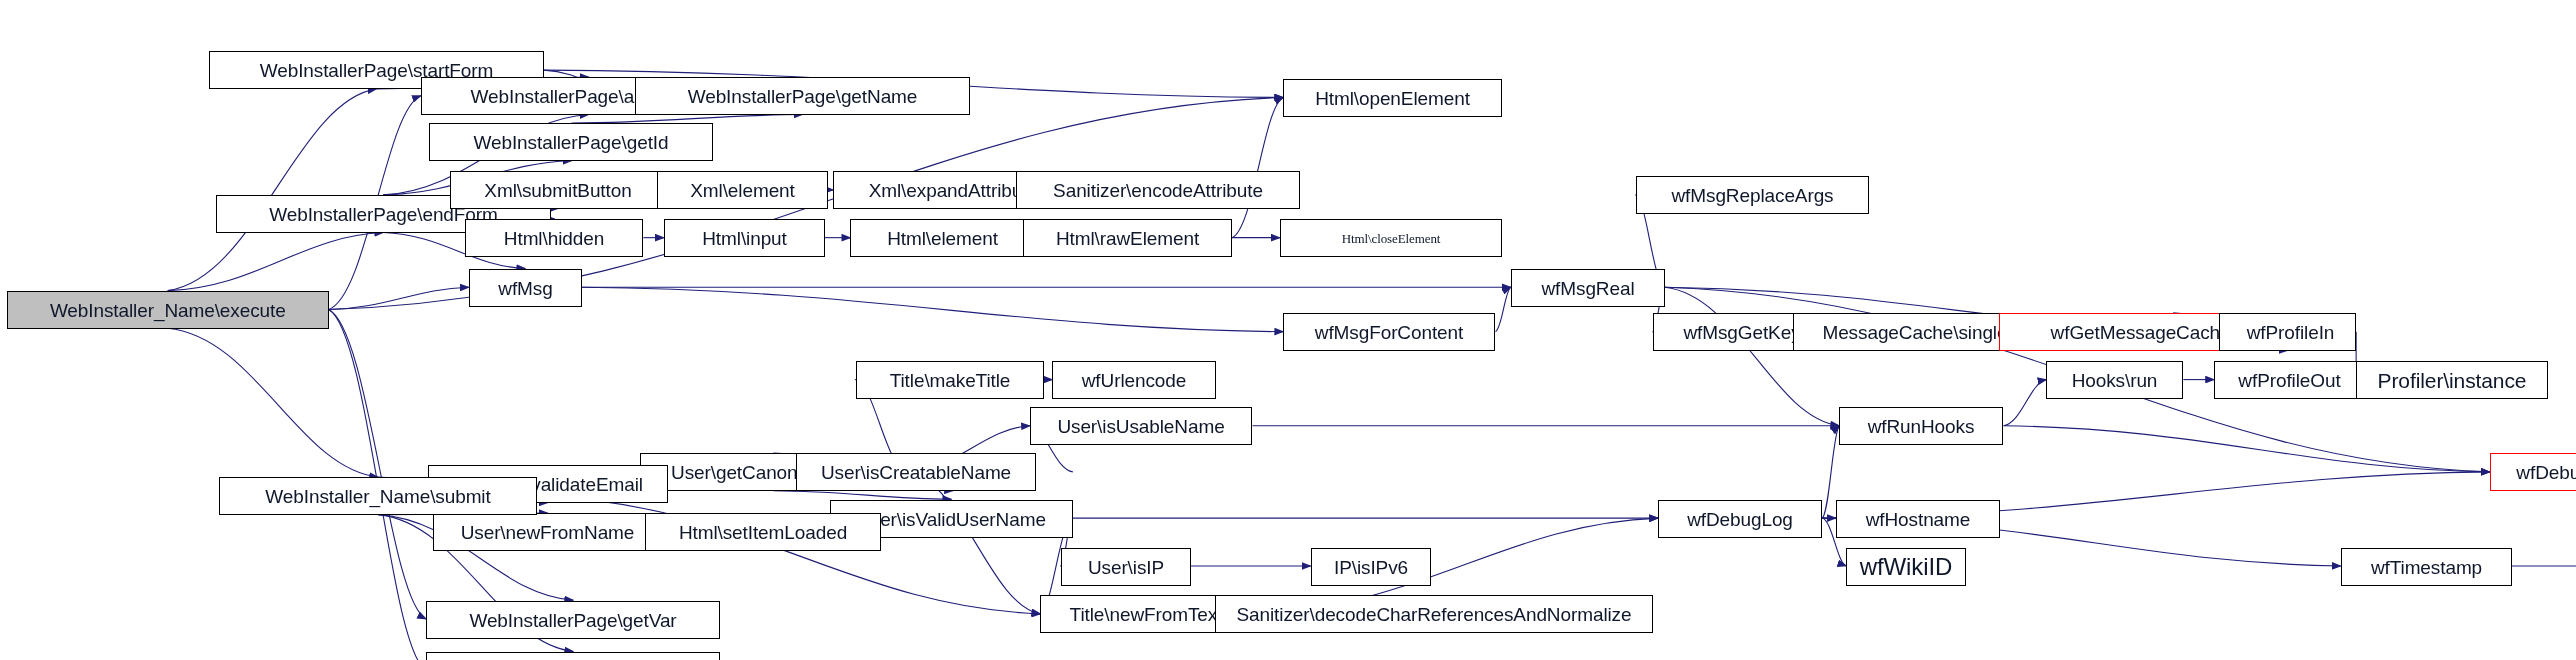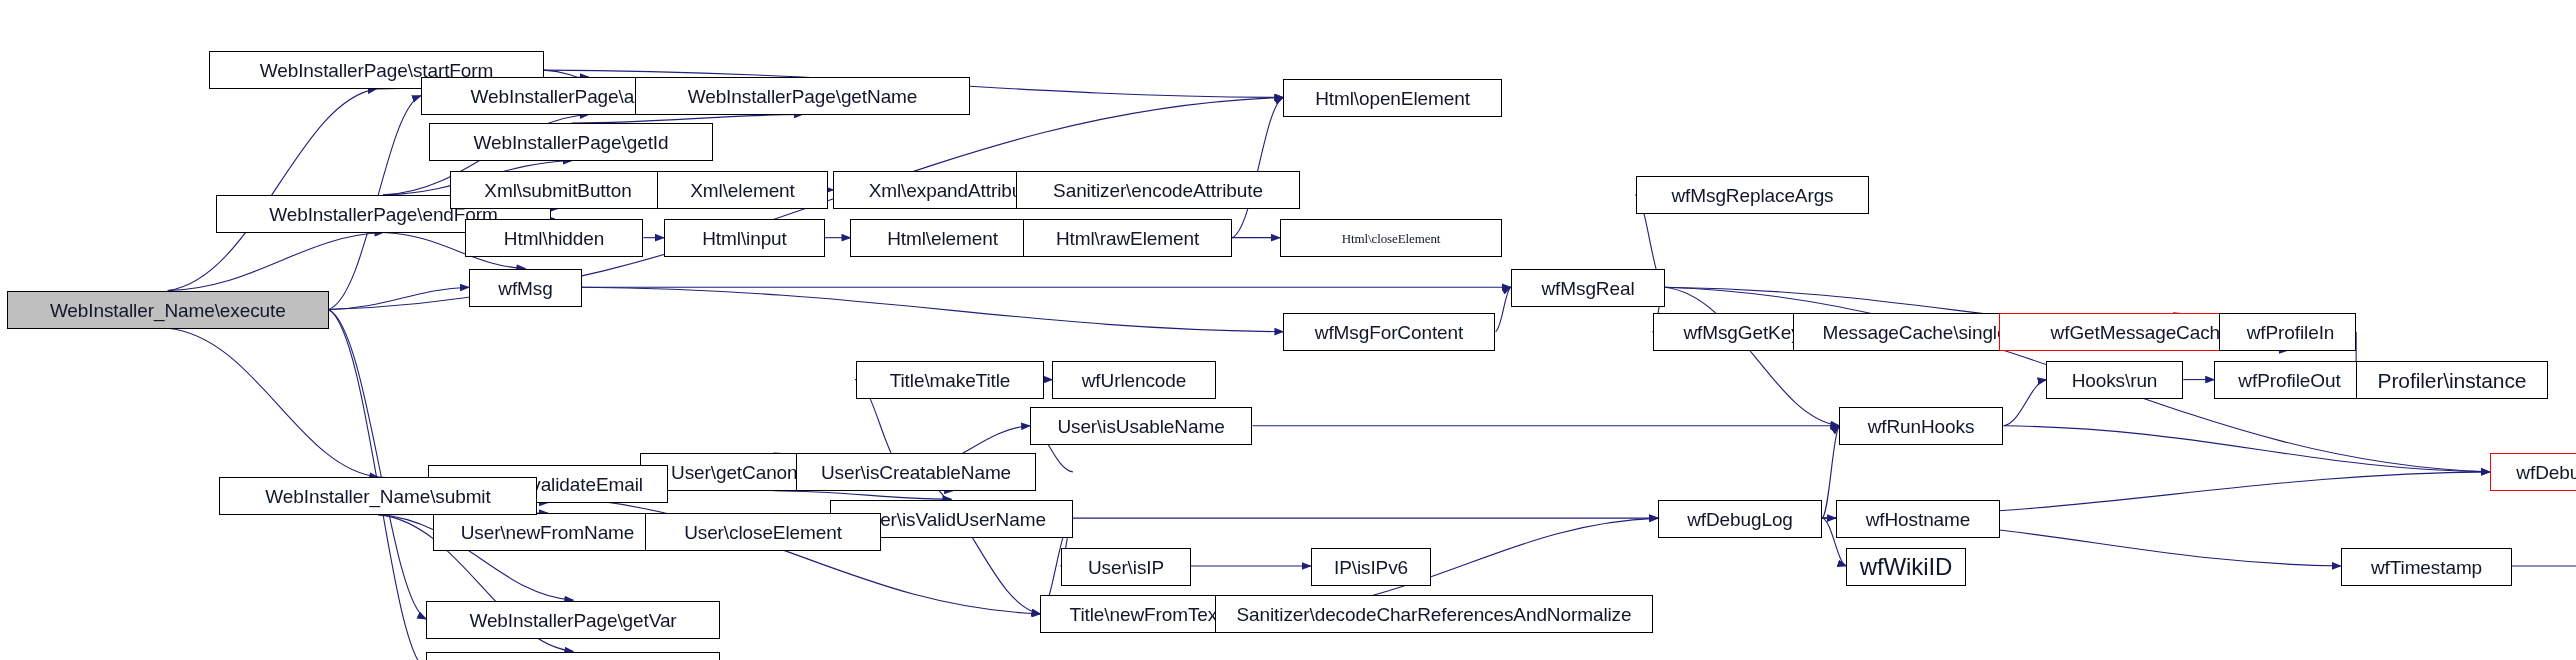--- a/index.html
+++ b/index.html
@@ -236,21 +236,21 @@
       <div class="node" style="left: 1215px; top: 595px; width: 438px; height: 38px; font-size: 19px;">
         <span>Sanitizer\decodeCharReferencesAndNormalize</span>
       </div>
       <div class="node" style="left: 428px; top: 465px; width: 240px; height: 38px; font-size: 19px;">
         <span>Sanitizer\validateEmail</span>
       </div>
       <div class="node" style="left: 433px; top: 513px; width: 229px; height: 38px; font-size: 19px;">
         <span>User\newFromName</span>
       </div>
       <div class="node" style="left: 645px; top: 513px; width: 236px; height: 38px; font-size: 19px;">
-        <span>User\closeElement</span>
+        <span>Html\setItemLoaded</span>
       </div>
       <div class="node" style="left: 219px; top: 477px; width: 318px; height: 38px; font-size: 19px;">
         <span>WebInstaller_Name\submit</span>
       </div>
       <div class="node" style="left: 426px; top: 601px; width: 294px; height: 38px; font-size: 19px;">
         <span>WebInstallerPage\getVar</span>
       </div>
       <div class="node" style="left: 426px; top: 652px; width: 294px; height: 38px; font-size: 19px;"></div>
     </div>
 </div>

